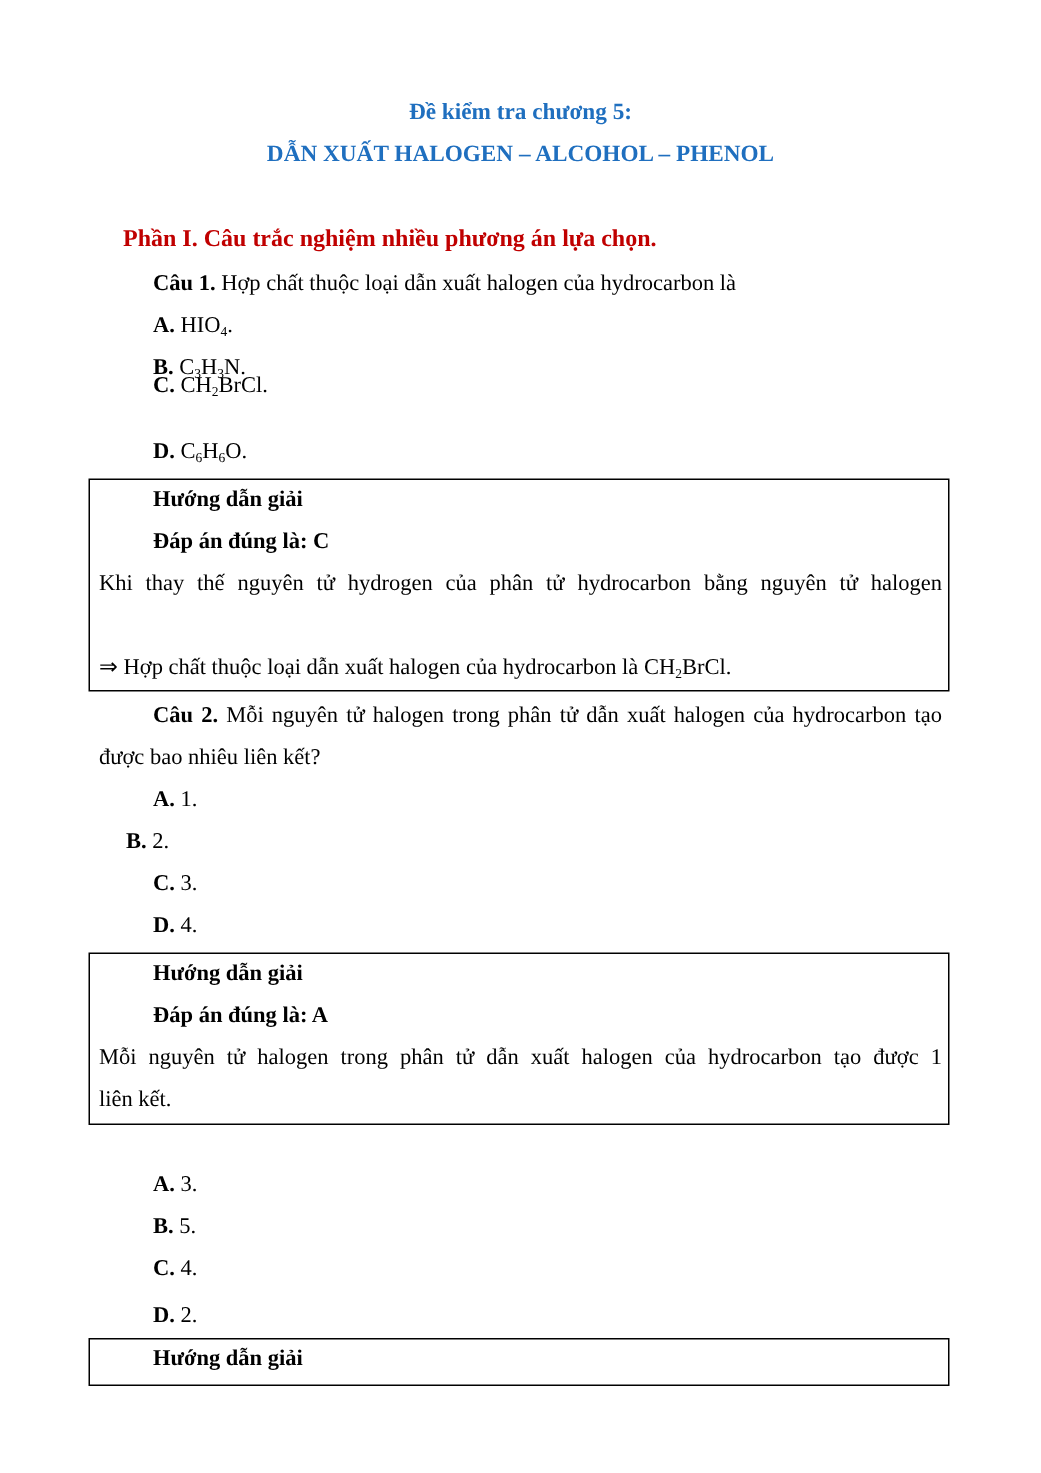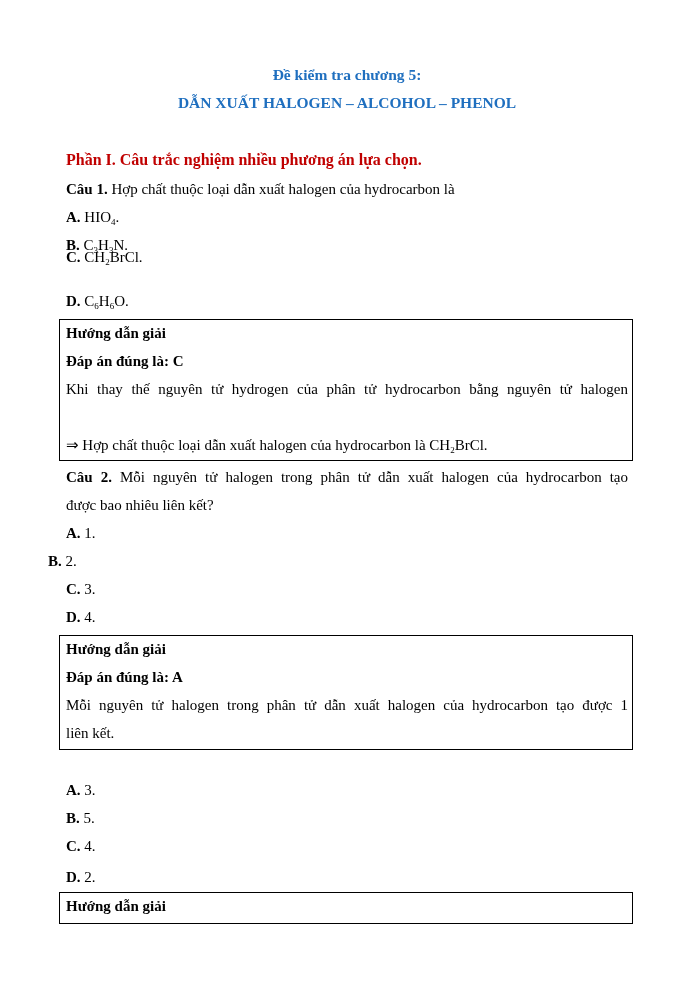--- a/index.html
+++ b/index.html
@@ -4,22 +4,22 @@
 <style>
   html, body { margin: 0; padding: 0; background: #ffffff; }
   body {
     width: 694px; height: 982px; position: relative; overflow: hidden;
     font-family: "Liberation Serif", serif; color: #000; font-size: 15px;
   }
   .page { position: absolute; left: 0; top: 0; width: 694px; height: 982px; padding-left: 28px; }
   .line { position: absolute; white-space: nowrap; line-height: 18px; }
   .center { left: 0; width: 694px; text-align: center; }
   .title { color: #1f6fbf; font-weight: bold; font-size: 15.5px; }
-  .section { color: #c00000; font-weight: bold; font-size: 16px; }
-  .b { font-weight: bold; }
+  .section { color: #c00000; font-weight: bold; font-size: 16px; margin-left: 16px; }
+  .b { font-weight: bold; margin-left: 36px; }
   sub { font-size: 9px; vertical-align: -3px; line-height: 0; }
   .box {
     position: absolute; left: 59px; width: 574px; border: 1px solid #000;
     box-sizing: border-box;
   }
   .justify { text-align: justify; text-align-last: justify; width: 562px; }
 </style>
 </head>
 <body>
 

